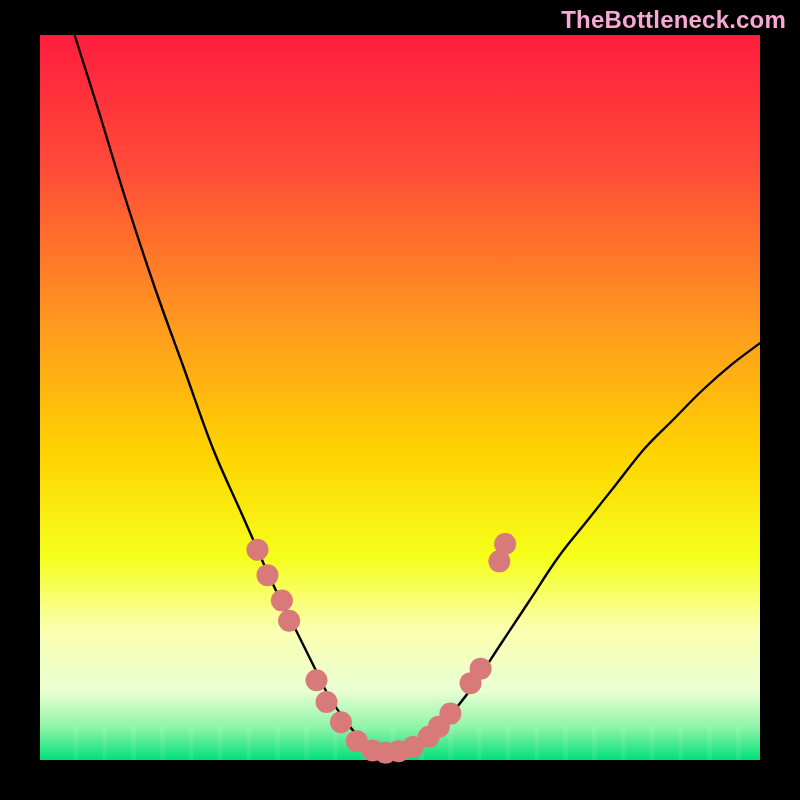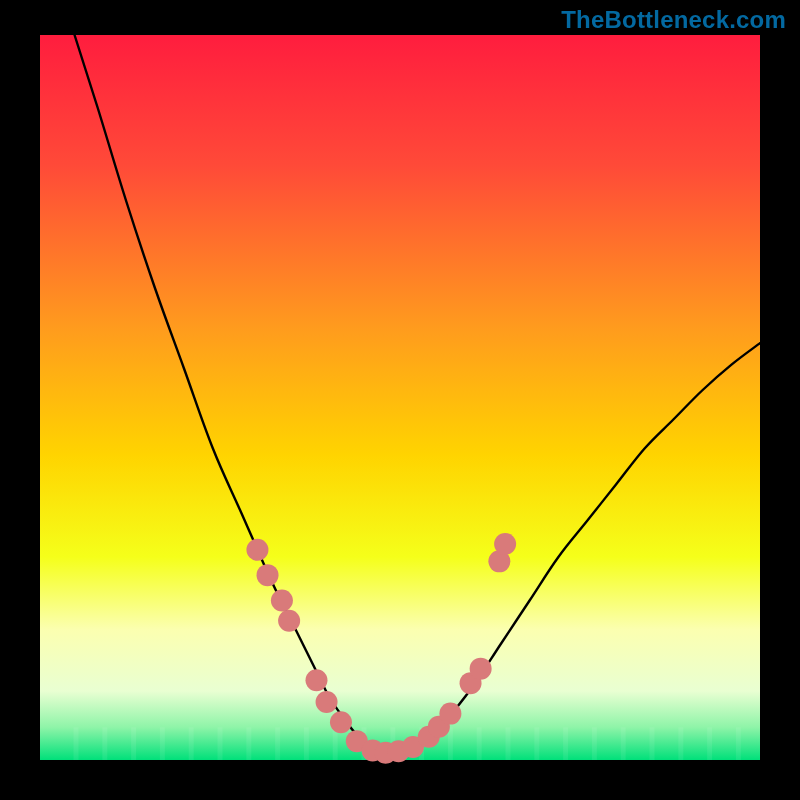--- a/index.html
+++ b/index.html
@@ -15,21 +15,21 @@
     width: 800px;
     height: 800px;
   }
   .watermark {
     position: absolute;
     top: 6px;
     right: 14px;
     font-family: Arial, Helvetica, sans-serif;
     font-size: 24px;
     font-weight: 600;
-    color: #0369a1;
+    color: #f9a8d4;
     letter-spacing: 0.2px;
     user-select: none;
   }
   svg { display: block; }
 </style>
 </head>
 <body>
 
 <div class="stage">
   <div class="watermark">TheBottleneck.com</div>

